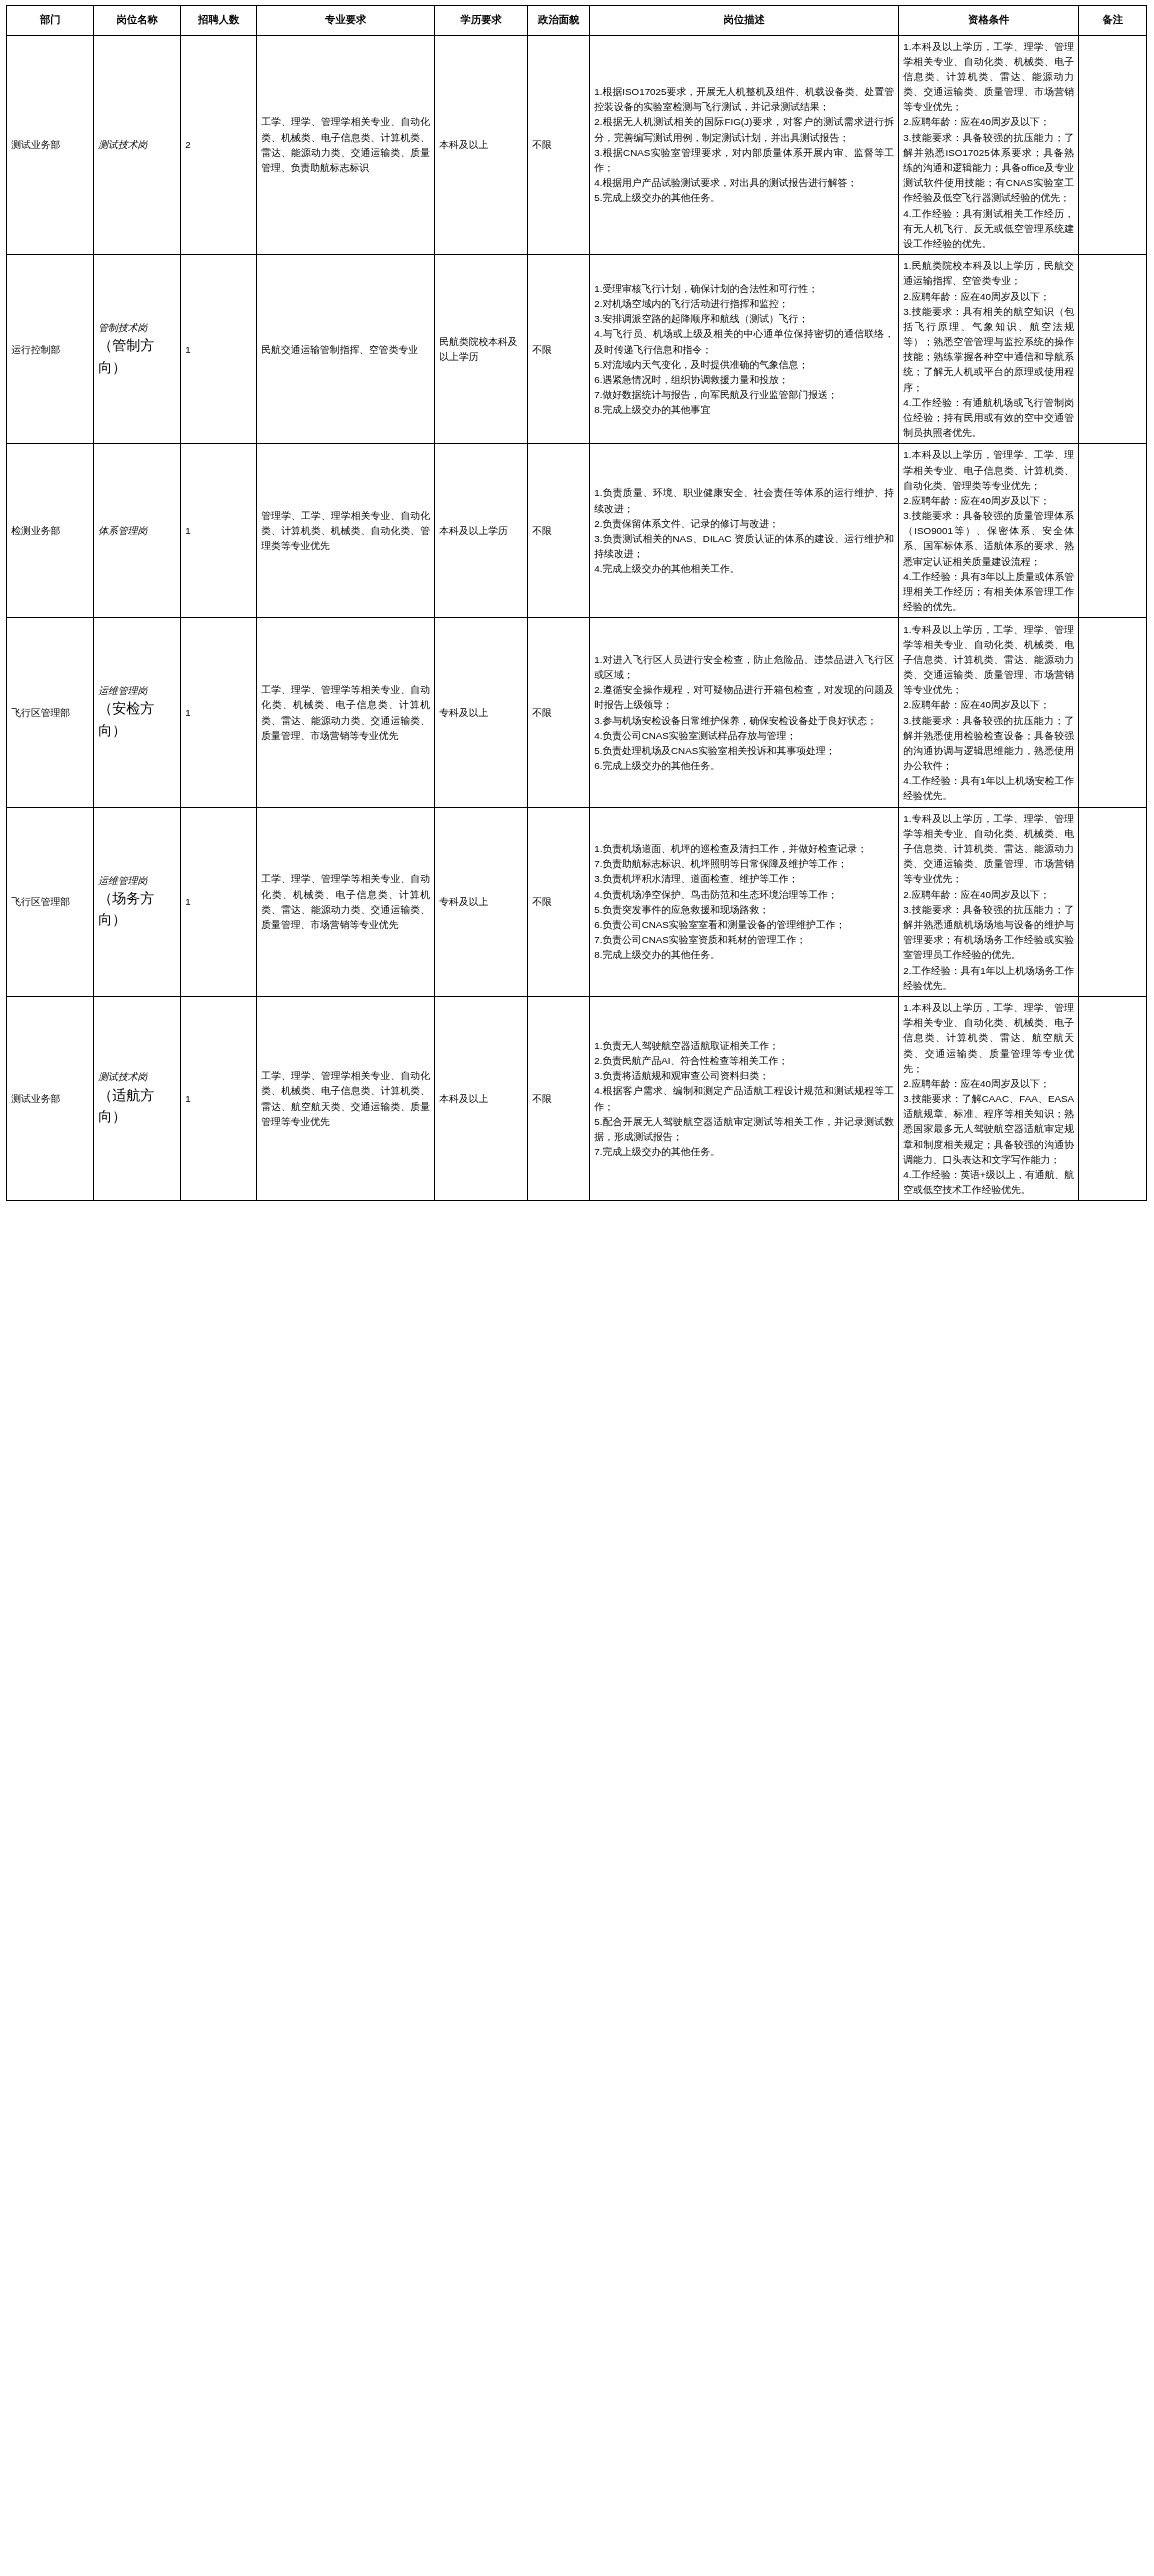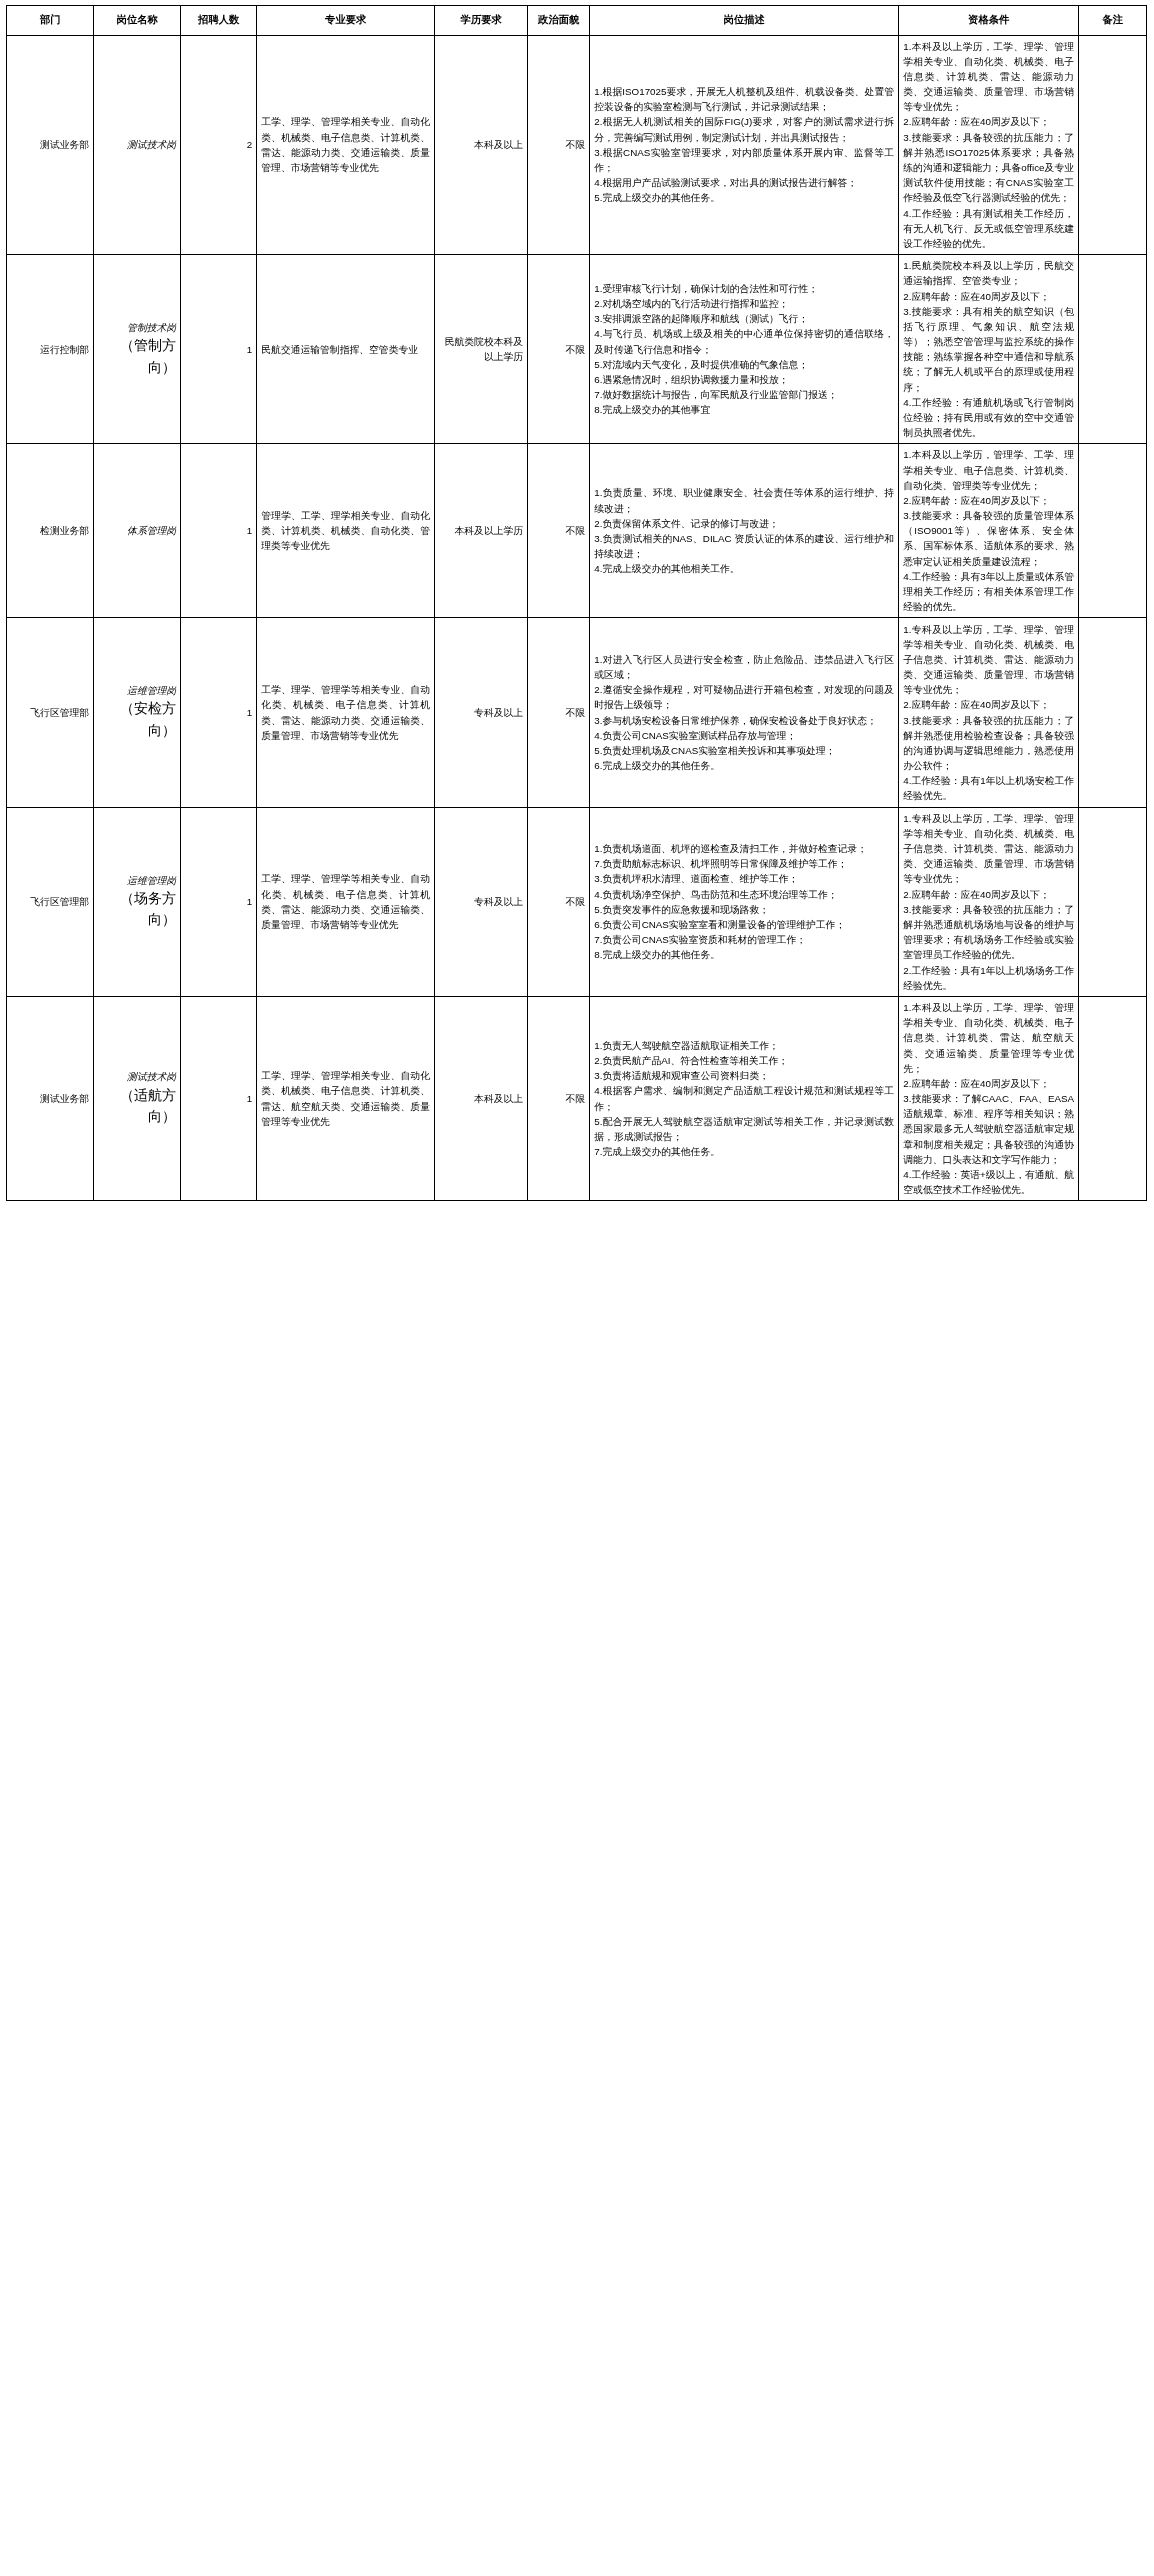--- a/index.html
+++ b/index.html
@@ -41,21 +41,21 @@
     line-height: 1.55;
   }
   table.job-table thead th {
     font-weight: bold;
     text-align: center;
     font-size: 10.3px;
     padding: 6.2px 3.1px;
     background: #ffffff;
   }
   td.center {
-    text-align: right;
+    text-align: left;
   }
   td.just {
     text-align: justify;
     text-justify: inter-ideograph;
     vertical-align: top;
   }
   td.just-mid {
     text-align: justify;
     text-justify: inter-ideograph;
     vertical-align: middle;
@@ -103,21 +103,21 @@
     </thead>
     <tbody>
 
       <tr>
         <td class="center">测试业务部</td>
         <td class="center">
           <span class="post-name">测试技术岗</span>
           <span class="post-dir"></span>
         </td>
         <td class="center">2</td>
-        <td class="just-mid">工学、理学、管理学相关专业、自动化类、机械类、电子信息类、计算机类、雷达、能源动力类、交通运输类、质量管理、市场营销等专业优先</td>
+        <td class="just-mid">工学、理学、管理学相关专业、自动化类、机械类、电子信息类、计算机类、雷达、能源动力类、交通运输类、质量管理、负责助航标志标识</td>
         <td class="center">本科及以上</td>
         <td class="center">不限</td>
         <td class="just-mid">
             <span class="cellline">1.根据ISO17025要求，开展无人机整机及组件、机载设备类、处置管控装设备的实验室检测与飞行测试，并记录测试结果；</span>
             <span class="cellline">2.根据无人机测试相关的国际FIG(J)要求，对客户的测试需求进行拆分，完善编写测试用例，制定测试计划，并出具测试报告；</span>
             <span class="cellline">3.根据CNAS实验室管理要求，对内部质量体系开展内审、监督等工作；</span>
             <span class="cellline">4.根据用户产品试验测试要求，对出具的测试报告进行解答；</span>
             <span class="cellline">5.完成上级交办的其他任务。</span>
           </td>
         <td class="just">

